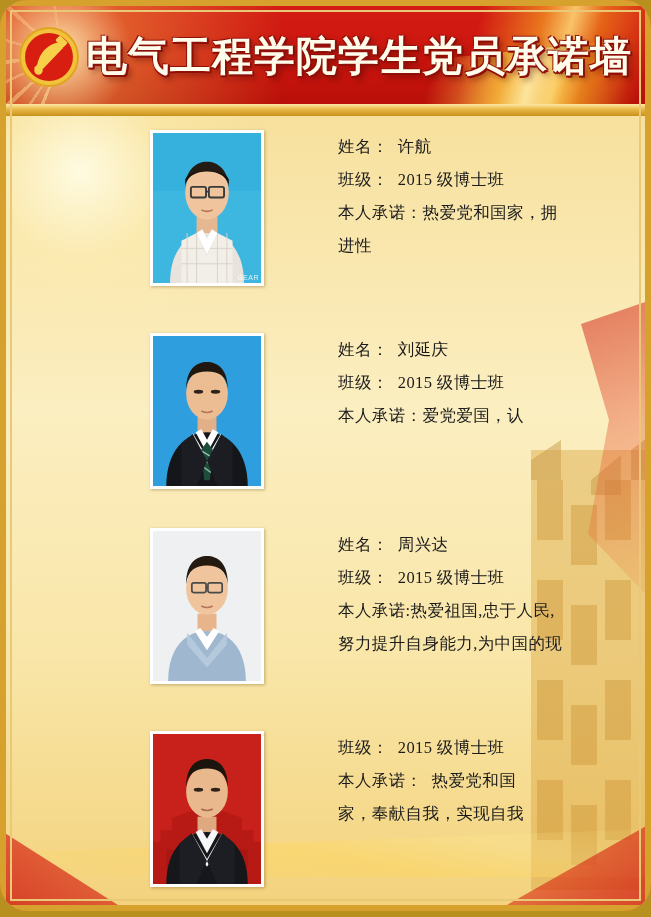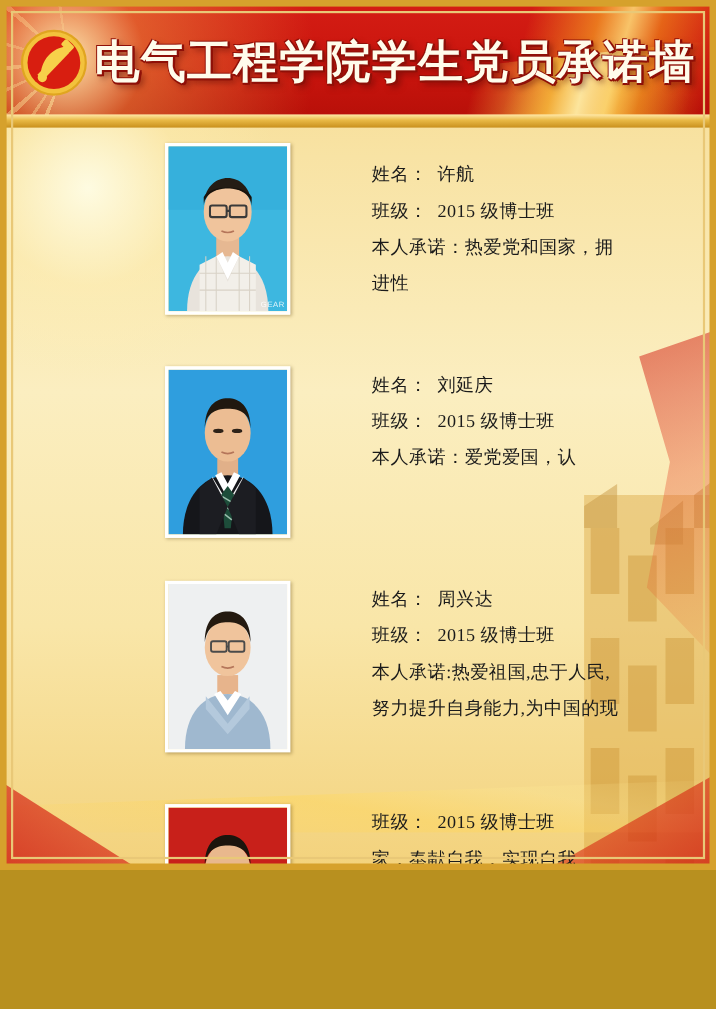--- a/index.html
+++ b/index.html
@@ -3,24 +3,25 @@
 <meta charset="utf-8">
 <style>
   html, body {
     margin: 0;
     padding: 0;
     background: #b8901f;
   }
   .page {
     position: relative;
     width: 651px;
-    height: 791px;
+    height: 911px;
     overflow: hidden;
     font-family: "Liberation Serif", serif;
     background: linear-gradient(180deg, #f6d98a 0%, #f8e3a4 18%, #fbeec0 45%, #f9e6a8 72%, #f3d27c 100%);
+    border-radius: 27px;
   }
   
   .frame-outer {
     position: absolute;
     inset: 0;
     border: 6px solid #d6a12c;
     box-sizing: border-box;
     pointer-events: none;
     z-index: 30;
   }
@@ -269,21 +270,21 @@
         </g>
       </svg>
     </div>
 
     <div class="title">电气工程学院学生党员承诺墙</div>
   </div>
   <div class="gold-bar"></div>
 
   <div class="content">
 
-    <div class="member-row" style="left:150px; top:14px;align-items:center;">
+    <div class="member-row" style="left:150px; top:14px;">
       <div class="photo">
         <svg viewBox="0 0 114 156" preserveAspectRatio="none" aria-hidden="true">
           <rect width="114" height="156" fill="#3db7e0"></rect>
           <rect y="0" width="114" height="60" fill="#36b0dc"></rect>
 
           <rect x="46" y="86" width="22" height="20" fill="#e6b892"></rect>
 
           <path d="M18 156 C18 122 36 104 57 104 C78 104 96 122 96 156 Z" fill="#e8e3dc"></path>
           <path d="M30 156 L30 112 L46 104 L57 128 L68 104 L84 112 L84 156 Z" fill="#f2efe9"></path>
           <g stroke="#d8d2c6" stroke-width="1">
@@ -421,20 +422,21 @@
           <g fill="#2e2218">
             <ellipse cx="48" cy="58" rx="5" ry="2"></ellipse>
             <ellipse cx="66" cy="58" rx="5" ry="2"></ellipse>
           </g>
           <path d="M51 78 Q57 81 63 78" stroke="#a9694e" stroke-width="1.6" fill="none"></path>
         </svg>
         <span class="pwatermark"></span>
       </div>
       <div class="info">
         <div class="line">班级：  2015 级博士班</div>
+        <div class="line">本人承诺：  热爱党和国</div>
         <div class="line">家，奉献自我，实现自我</div>
       </div>
     </div>
 
   </div>
 
   <div class="bottom-ribbon">
     <div class="br-gold"></div>
     <div class="br-red1"></div>
     <div class="br-red2"></div>

